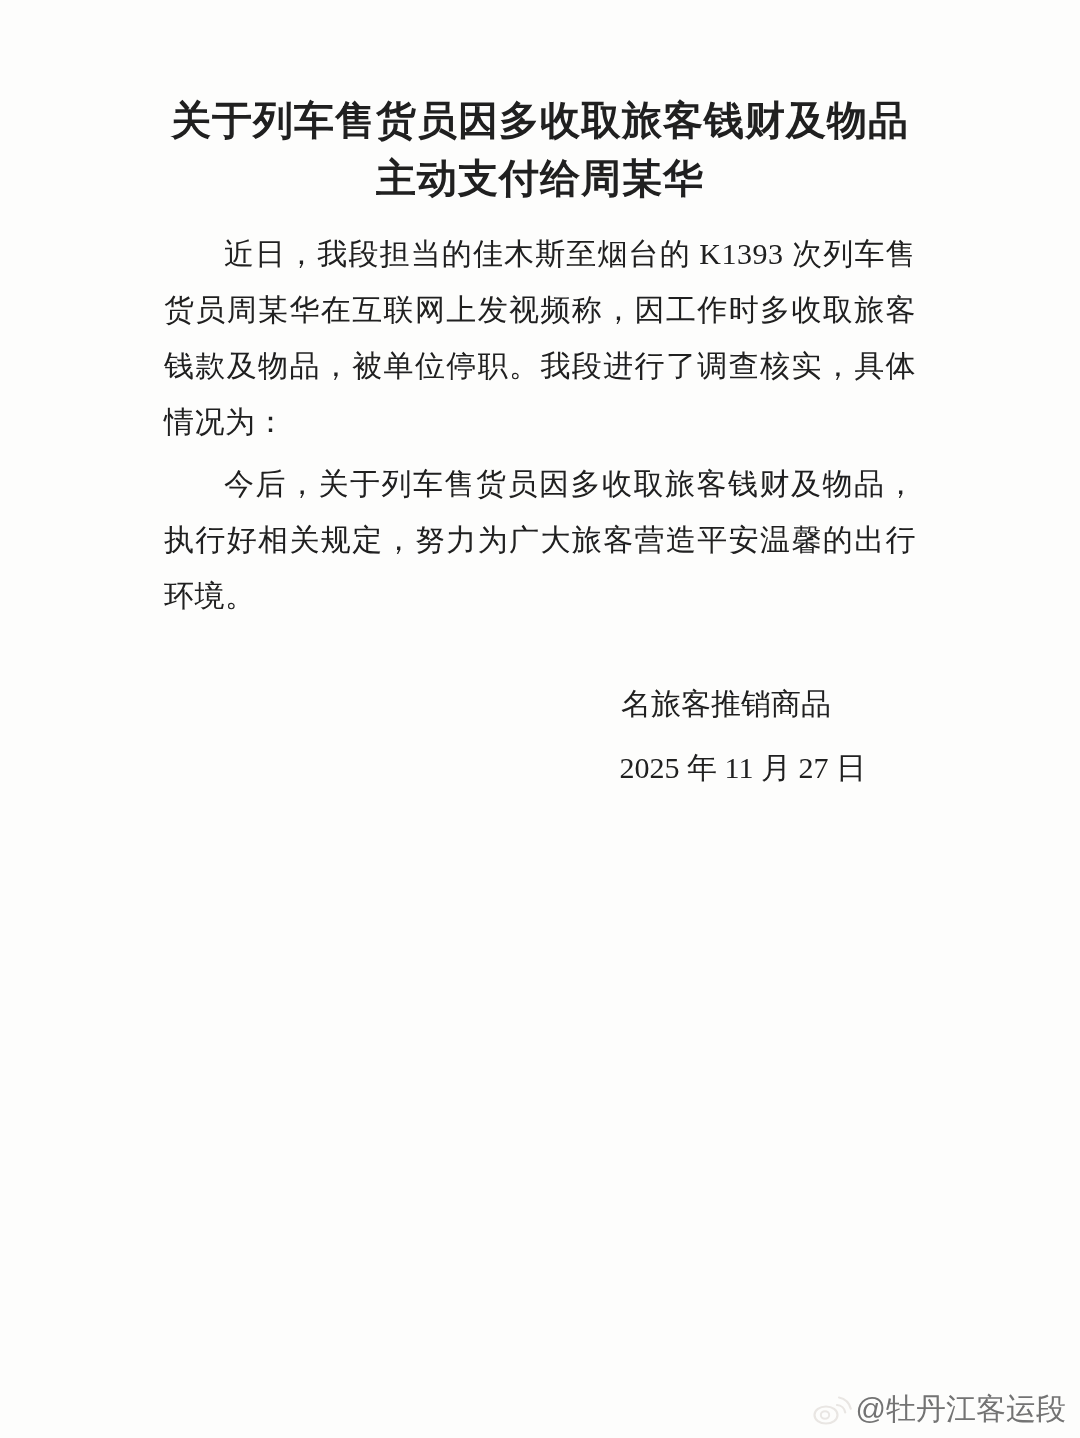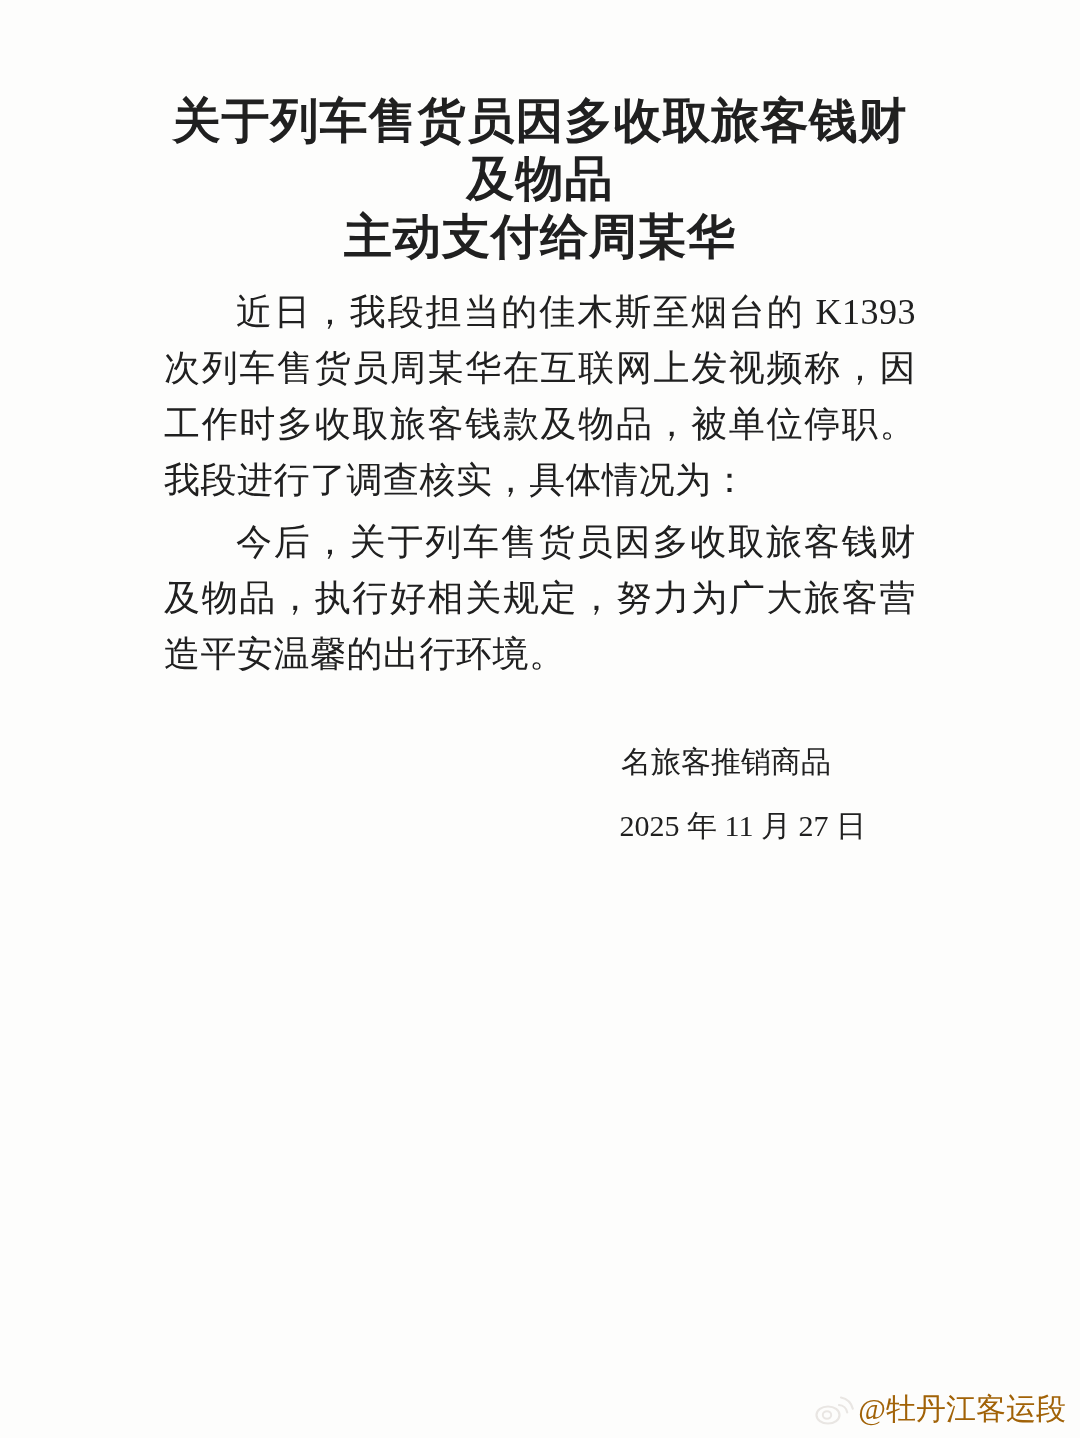--- a/index.html
+++ b/index.html
@@ -17,29 +17,29 @@
     font-family: "Liberation Serif", "DejaVu Serif", serif;
     color: #202020;
   }
   .doc {
     width: 752px;
     margin: 0 auto;
     padding-top: 92px;
   }
   .title {
     text-align: center;
-    font-size: 48px;
+    font-size: 40px;
     font-weight: bold;
     line-height: 58px;
     margin: 0 0 18px 0;
     letter-spacing: 1px;
   }
   .body p {
     margin: 0 0 6px 0;
-    font-size: 36px;
+    font-size: 30px;
     line-height: 56px;
     text-indent: 2em;
     text-align: justify;
     text-justify: inter-character;
     letter-spacing: 0.5px;
   }
   .sign-block {
     margin-top: 48px;
     font-size: 30px;
     line-height: 64px;
@@ -52,23 +52,23 @@
     text-align: right;
     padding-right: 50px;
   }
   .watermark {
     position: absolute;
     right: 14px;
     bottom: 8px;
     display: flex;
     align-items: center;
     gap: 4px;
-    color: #a16207;
+    color: #737373;
     font-size: 30px;
-    font-family: Liberation Serif, serif;
+    font-family: Liberation Sans, sans-serif;
     user-select: none;
   }
   .watermark svg {
     display: block;
   }
 </style>
 </head>
 <body>
 
 <div class="page">

